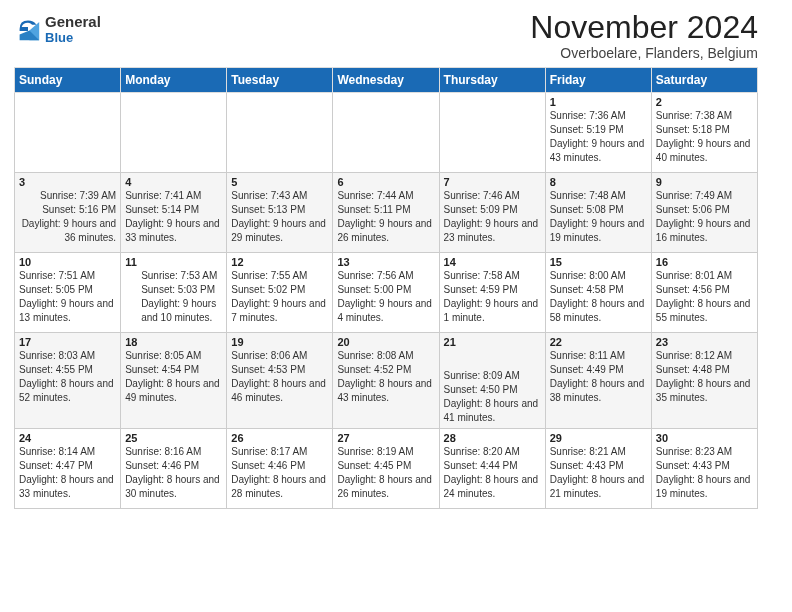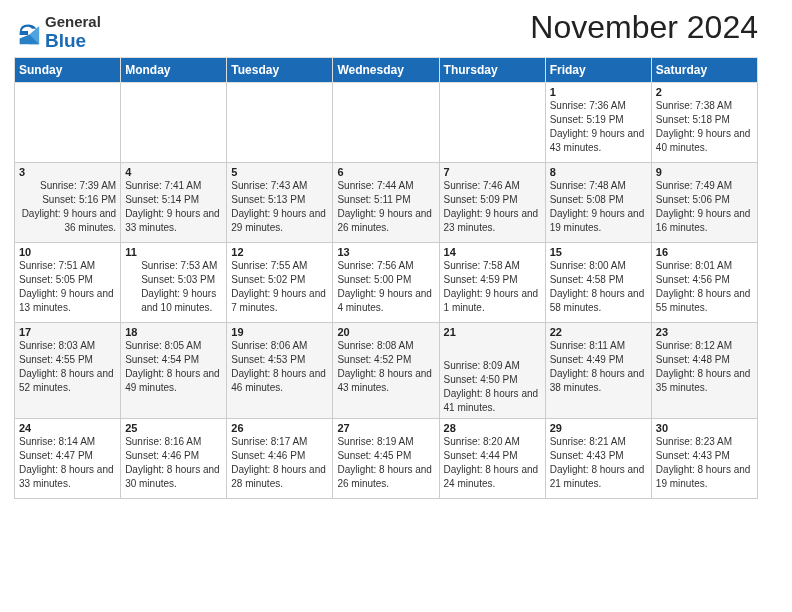--- a/index.html
+++ b/index.html
@@ -29,21 +29,21 @@
       display: flex;
       flex-direction: column;
       line-height: 1.1;
     }
     .logo-general {
       font-size: 15px;
       font-weight: bold;
       color: #333;
     }
     .logo-blue {
-      font-size: 19px;
+      font-size: 13px;
       font-weight: bold;
       color: #1a6ab5;
     }
     .logo-icon {
       width: 28px;
       height: 28px;
       margin-right: 3px;
     }
     .title-block {
       text-align: right;
@@ -111,20 +111,21 @@
         <path d="M22 22 L36 10 L36 36 L22 36 Z" fill="#4fa3e0"></path>
         <path d="M22 22 L36 36 L8 36 L8 28 Z" fill="#2980c4"></path>
       </svg>
       <div class="logo-text">
         <span class="logo-general">General</span>
         <span class="logo-blue">Blue</span>
       </div>
     </div>
     <div class="title-block">
       <div class="month-title">November 2024</div>
+      <div class="location">Overboelare, Flanders, Belgium</div>
     </div>
   </div>
 
   <table>
     <thead>
       <tr>
       <th>Sunday</th>
           <th>Monday</th>
           <th>Tuesday</th>
           <th>Wednesday</th>

